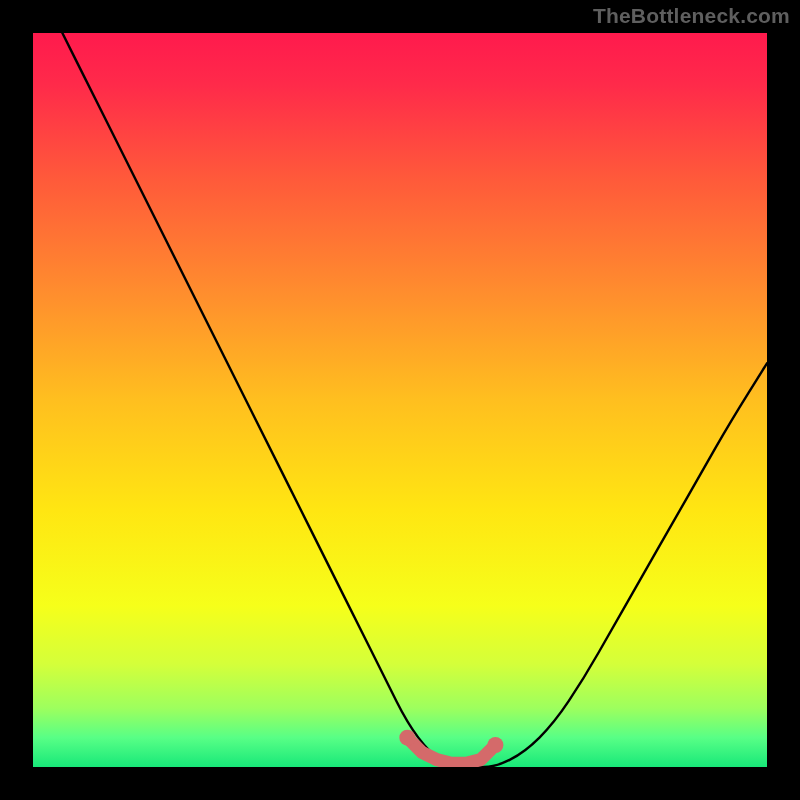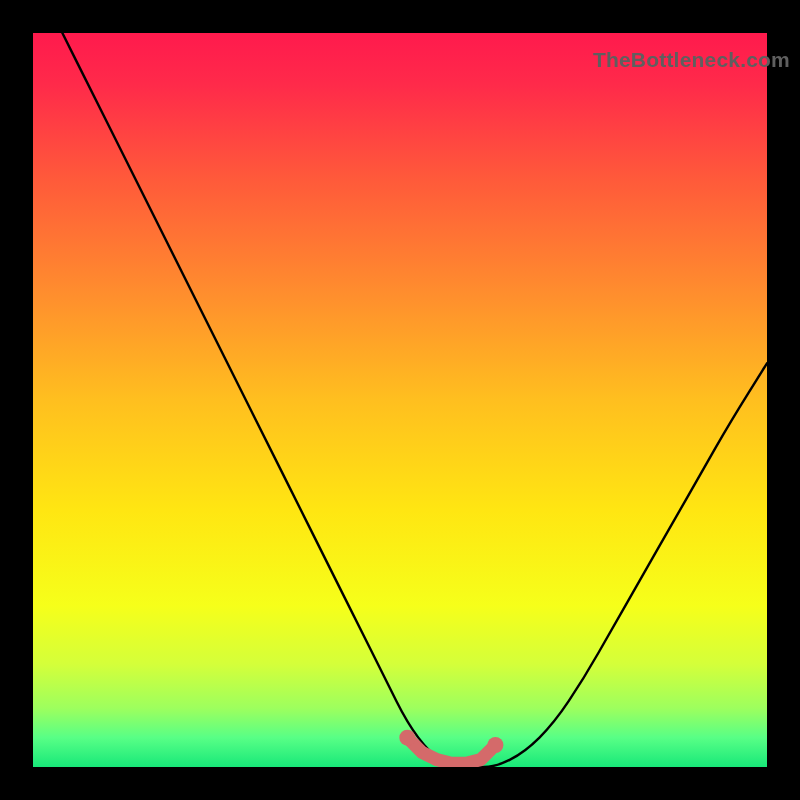--- a/index.html
+++ b/index.html
@@ -19,21 +19,20 @@
   }
   .watermark {
     position: absolute;
     top: 4px;
     right: 10px;
     color: #5f5f5f;
     font-size: 21px;
     font-weight: 600;
     letter-spacing: 0.2px;
     z-index: 5;
-    margin-top: 44px;
   }
   .plot-area {
     position: absolute;
     left: 33px;
     top: 33px;
     width: 734px;
     height: 734px;
     overflow: hidden;
   }
   .plot-area svg {

